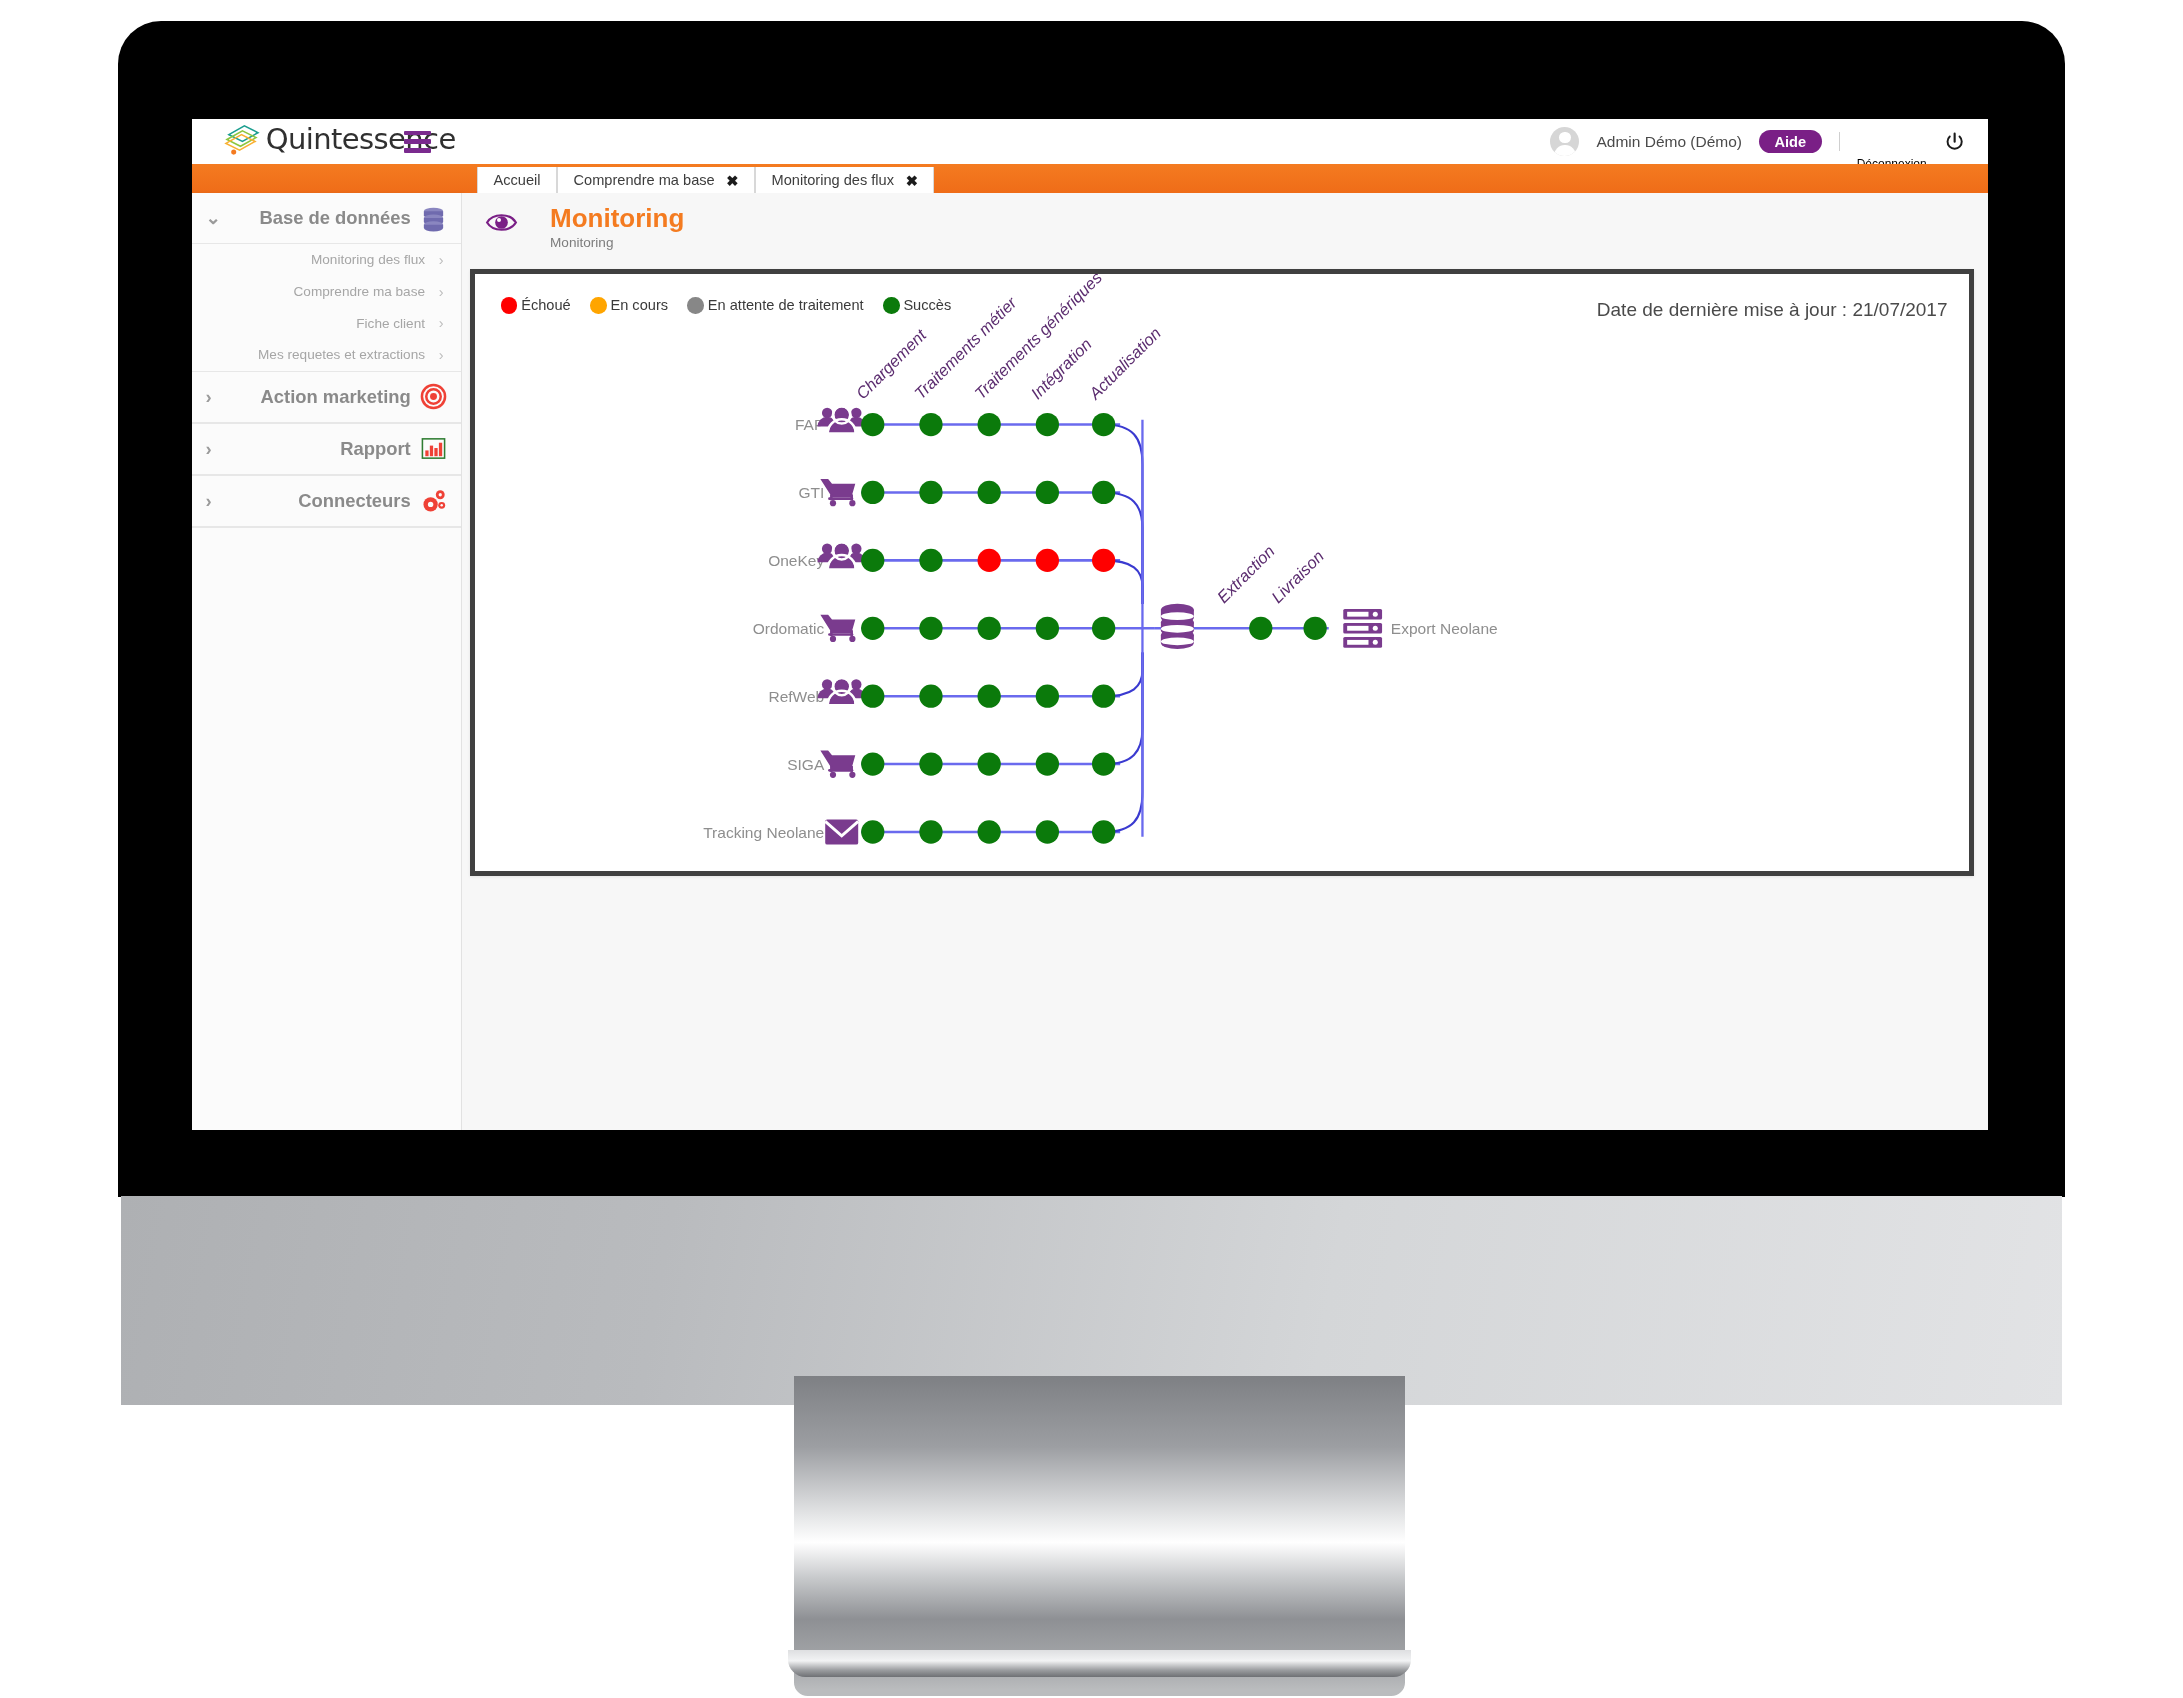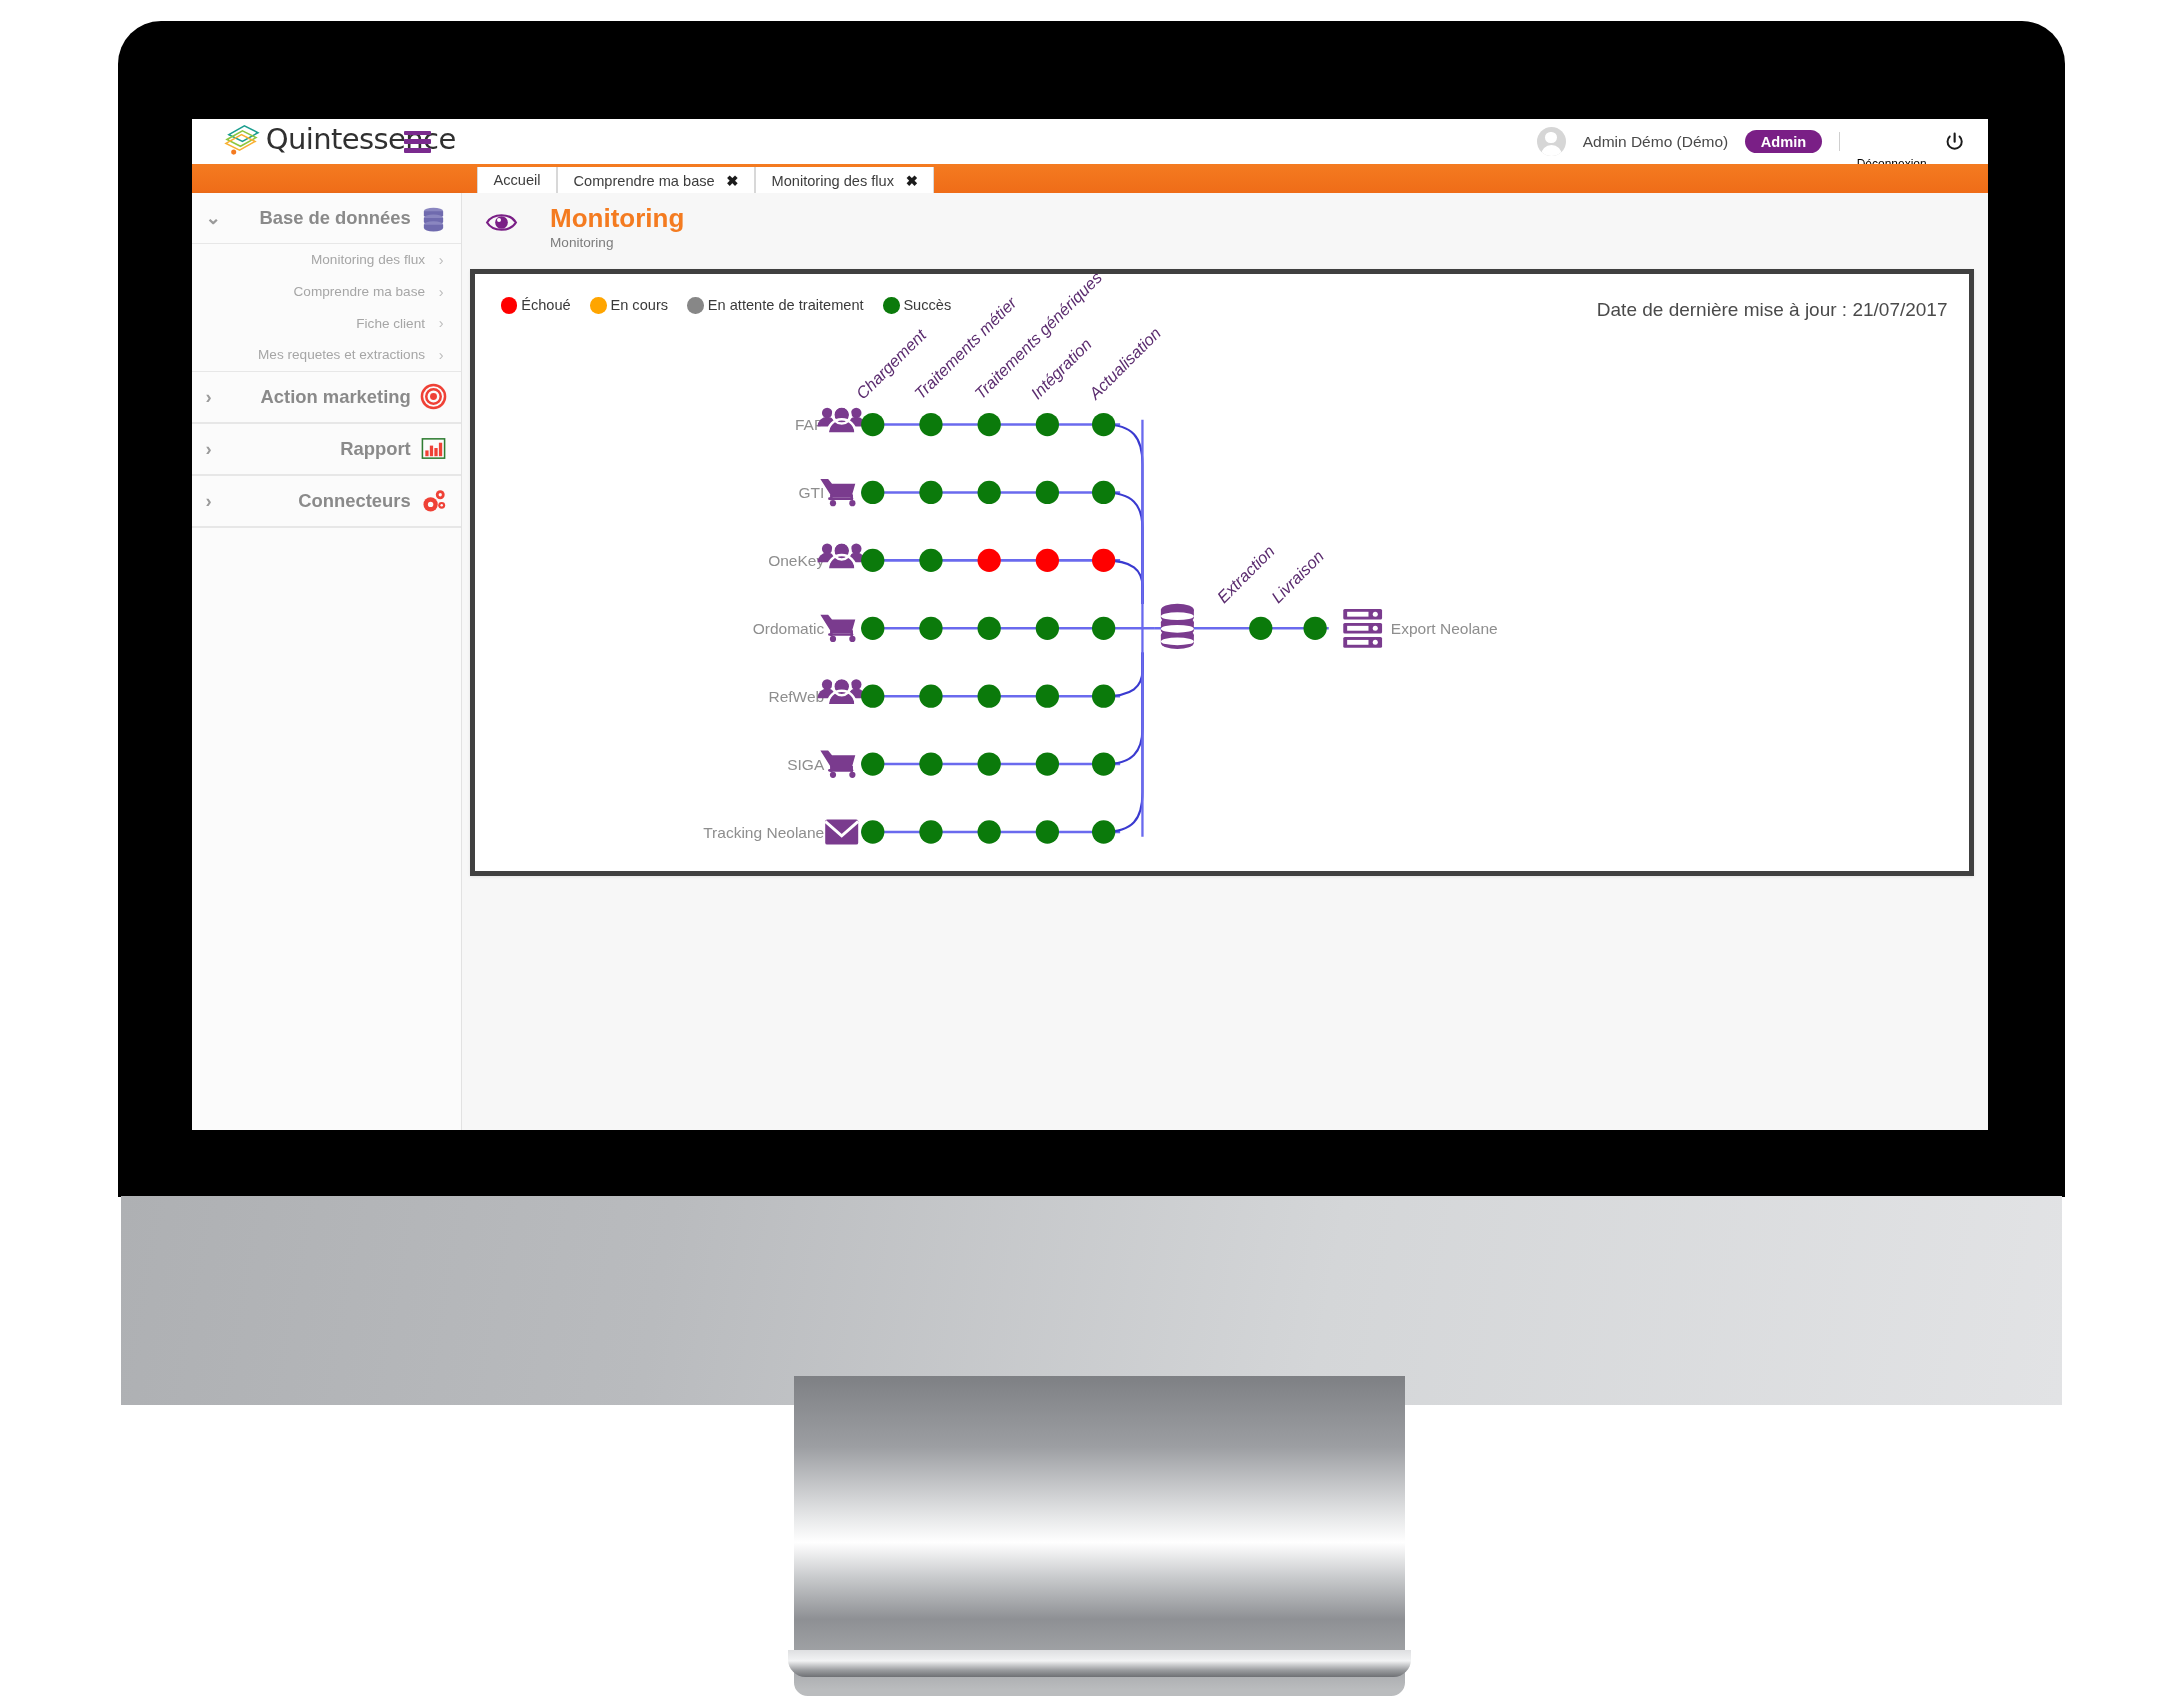--- a/index.html
+++ b/index.html
@@ -58,21 +58,21 @@
   
   .orange-strip{position:absolute;left:0;top:45px;width:1796px;height:29px;
     background:linear-gradient(180deg,#f47b20 0%,#ef6c18 100%);}
   .tabs{position:absolute;left:285px;top:48px;height:26px;display:flex;align-items:flex-end;}
   .tab{
     background:#ffffff;height:26px;display:flex;align-items:center;padding:0 15.5px;
     font-size:14.6px;color:#3d3d3d;position:relative;cursor:pointer;
     border-left:1px solid #d8d8d8;border-right:1px solid #d8d8d8;
   }
   .tab.skew-left{transform:skewX(-15.5px);}
-  .tab-inner{transform:skewX(15.5px);display:flex;align-items:flex-end;gap:11.6px;}
+  .tab-inner{transform:skewX(15.5px);display:flex;align-items:flex-start;gap:11.6px;}
   .tab-close{font-size:14.6px;font-weight:bold;color:#1b1b1b;cursor:pointer;}
 
   
   .body-row{position:absolute;left:0;top:74px;width:1796px;height:937px;display:flex;}
   .sidebar{width:269px;background:#fbfbfb;border-right:1px solid #e2e2e2;box-shadow:1.9px 0 3.9px rgba(0,0,0,.06);}
   .side-group{display:flex;align-items:center;justify-content:space-between;
     padding:11.6px 13.6px;border-bottom:1px solid #e7e7e7;cursor:pointer;}
   .side-caret{font-size:18.4px;color:#9a9a9a;font-weight:bold;width:23px;}
   .side-group-label{font-size:18.4px;color:#8a8a8a;font-weight:bold;margin-left:auto;margin-right:9.7px;}
   .side-icon{width:27px;height:27px;flex:0 0 27px;}
@@ -116,21 +116,21 @@
         <span class="logo-text">Quintessence</span>
       </div>
       <div class="hamburger">
         <span></span>
           <span></span>
           <span></span>
       </div>
       <div class="hdr-right">
         <div class="avatar"></div>
         <span class="user-name">Admin Démo (Démo)</span>
-        <span class="aide-btn">Admin</span>
+        <span class="aide-btn">Aide</span>
         <span class="hdr-sep"></span>
         <span class="logout-link">Déconnexion</span>
         <svg class="power-icon" viewBox="0 0 24 24">
           <path d="M12 3 v9" stroke="#1b1b1b" stroke-width="2.4" fill="none" stroke-linecap="round"></path>
           <path d="M6.5 6.2 a8 8 0 1 0 11 0" stroke="#1b1b1b" stroke-width="2.2" fill="none" stroke-linecap="round"></path>
         </svg>
       </div>
     </div>
 
     <div class="orange-strip"></div>

